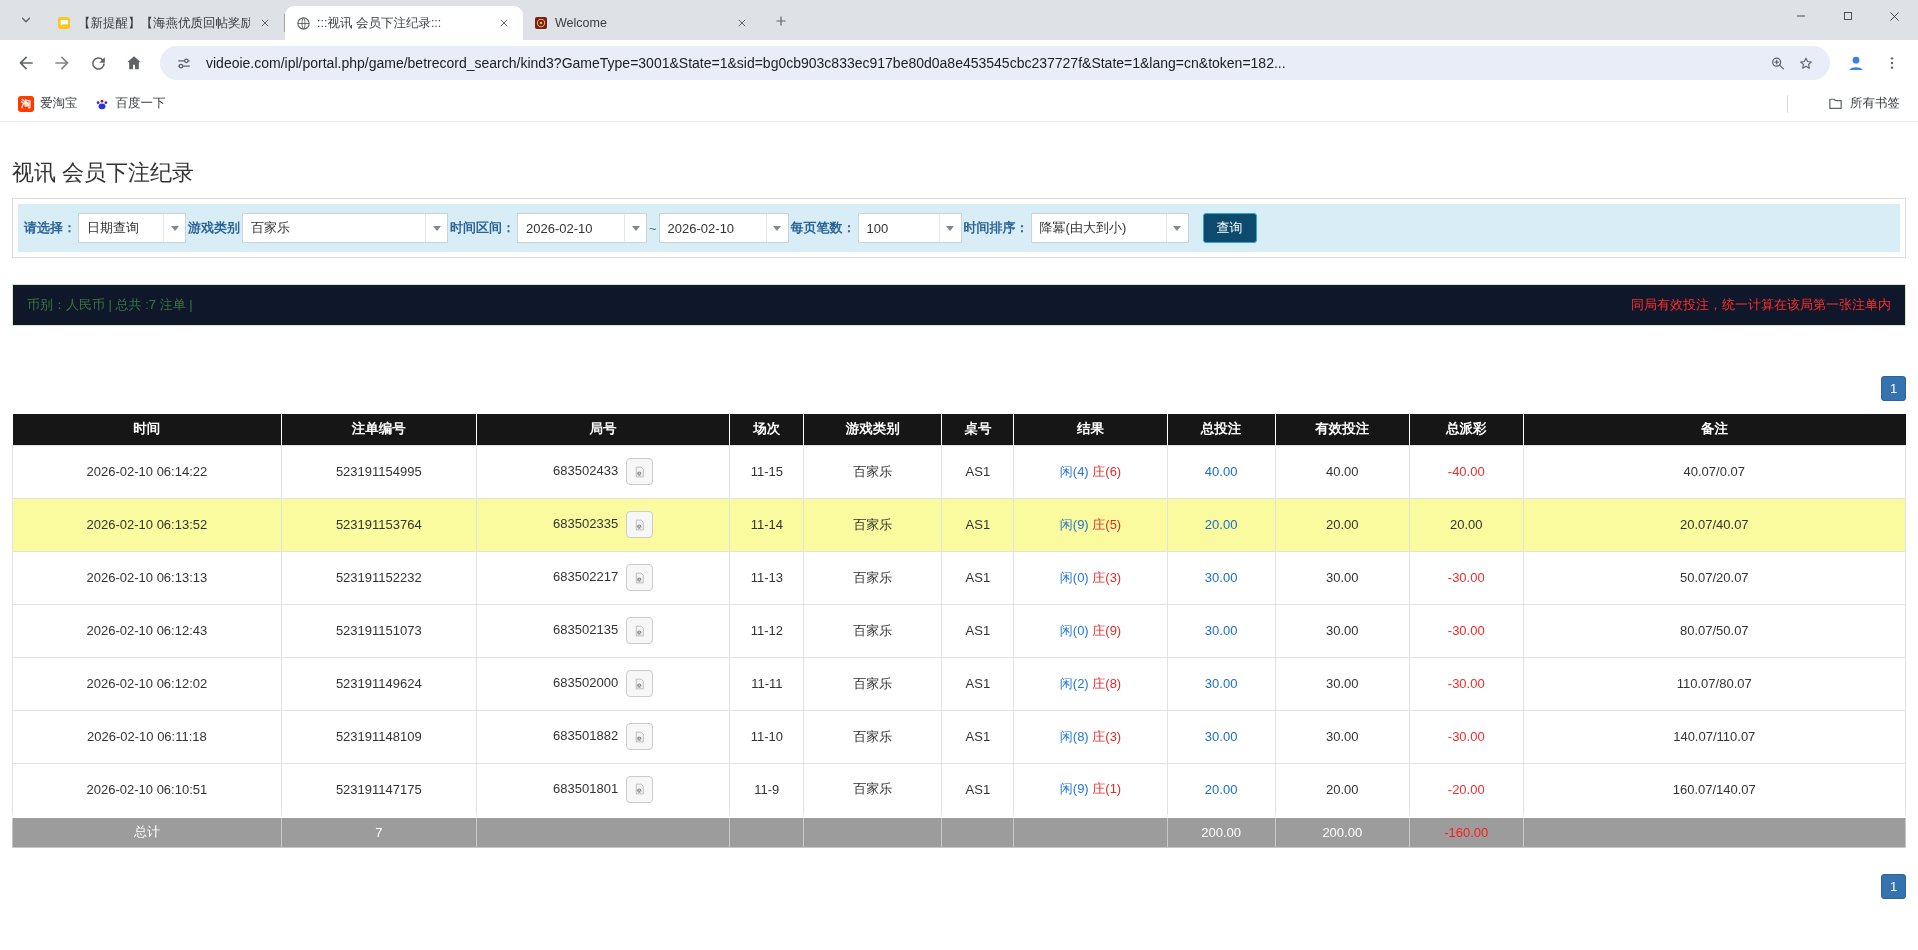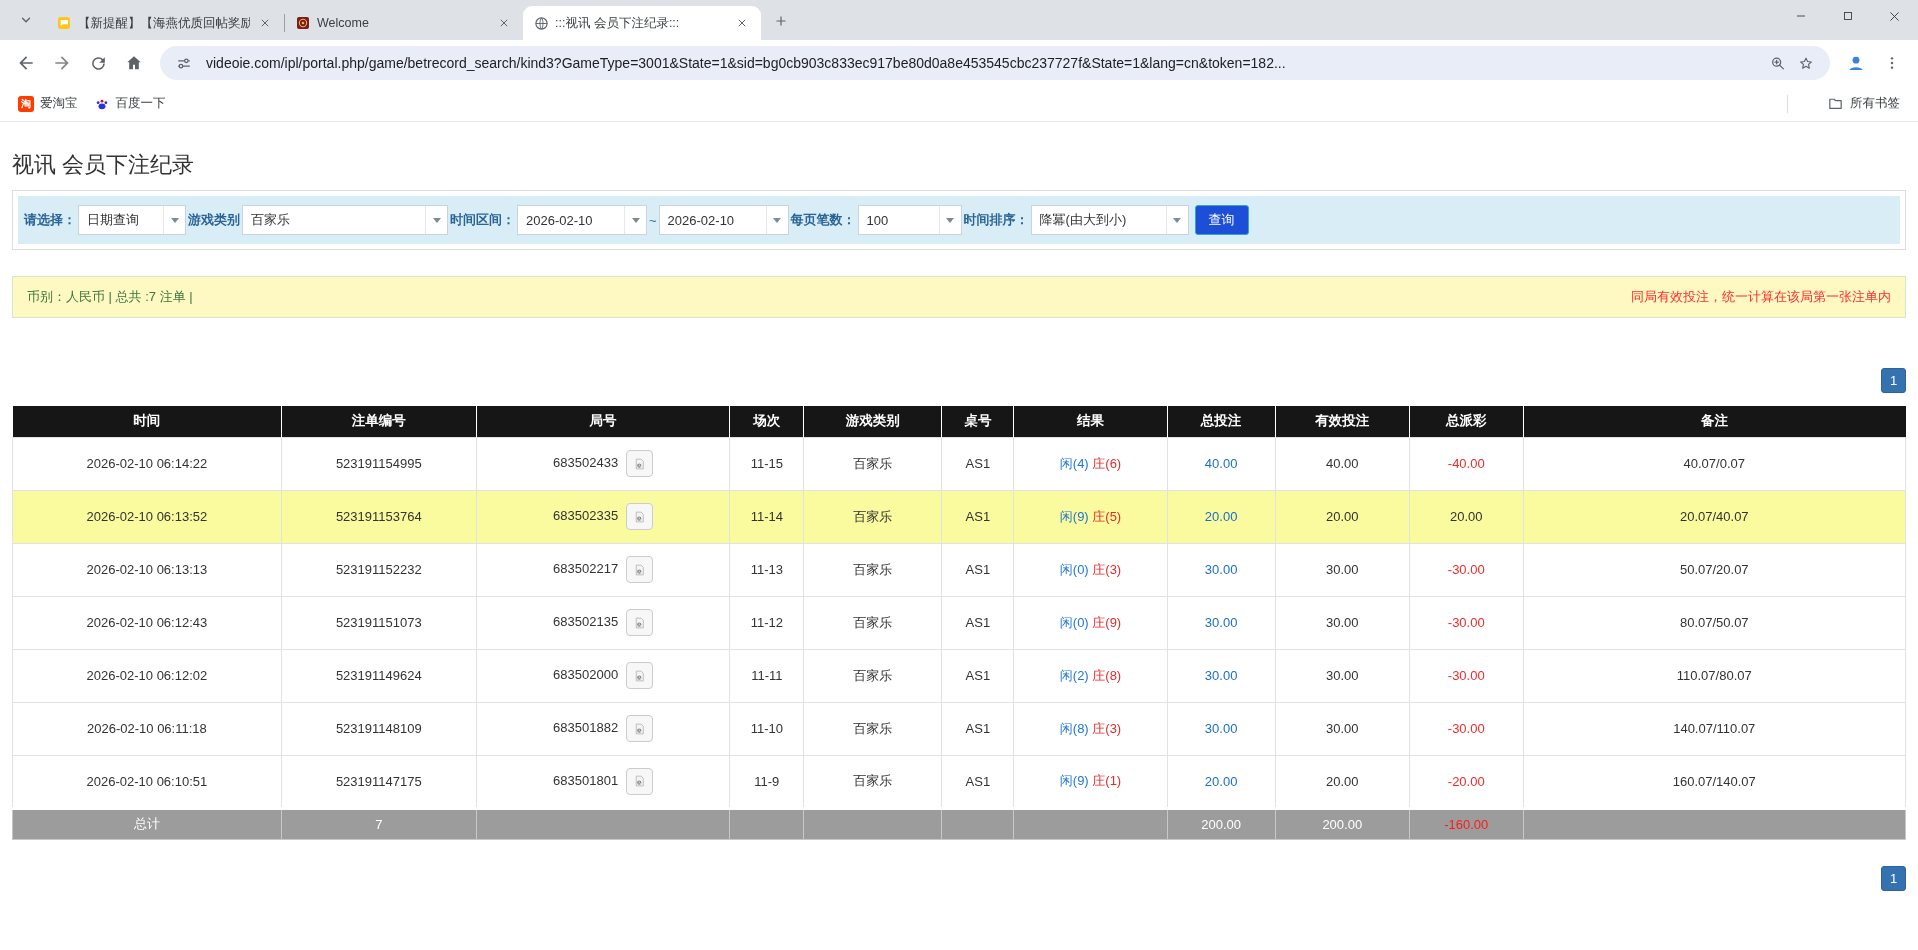--- a/index.html
+++ b/index.html
@@ -32,34 +32,34 @@
   .omni-url{flex:1;font-size:14px;color:#202124;white-space:nowrap;overflow:hidden;text-overflow:ellipsis;margin:0 8px;}
   .omni-ic{width:28px;height:28px;display:flex;align-items:center;justify-content:center;border:none;background:transparent;border-radius:50%;flex:0 0 28px;}
 
   .bookmarksbar{height:36px;background:#fff;display:flex;align-items:center;padding:0 10px;border-bottom:1px solid #ececec;}
   .bm{display:flex;align-items:center;gap:6px;padding:3px 8px;border-radius:6px;font-size:12.5px;color:#3c4043;cursor:pointer;}
   .bm-right{margin-left:auto;display:flex;align-items:center;gap:23px;}
   .bm-div{width:1px;height:18px;background:#dadce0;margin-right:8px;}
 
   
   .content{padding:0 12px;}
-  .page-title{margin-top:28px;font-size:22px;color:#333;height:30px;line-height:30px;}
+  .page-title{margin-top:36px;font-size:22px;color:#333;height:30px;line-height:30px;}
 
   .filter-panel{margin-top:10px;border:1px solid #ddd;background:#fff;padding:5px;}
   .filter-bar{background:#d9edf7;height:48px;display:flex;align-items:center;padding:0 6px;gap:2px;}
   .flabel{font-size:13px;font-weight:bold;color:#2a6496;white-space:nowrap;}
   .fselect{background:#fff;border:1px solid #c9d5dc;height:30px;display:flex;align-items:center;font-size:13px;color:#333;}
   .fselect .val{padding:0 8px;flex:1;white-space:nowrap;overflow:hidden;}
   .fselect .arr{width:22px;height:28px;border-left:1px solid #e3e8ec;display:flex;align-items:center;justify-content:center;}
   .fselect .arr i{width:0;height:0;border-left:4px solid transparent;border-right:4px solid transparent;border-top:5px solid #7c8a93;}
   .tilde{font-size:13px;color:#31708f;}
-  .search-btn{background:#1d4ed8;border:1px solid #2fa6cb;color:#fff;font-size:13px;height:30px;padding:0 13px;
-    border-radius:3px;cursor:pointer;margin-left:4px;}
-
-  .status-bar{margin-top:26px;height:42px;background:#fef9c3;border:1px solid #d6e9c6;display:flex;
+  .search-btn{background:#0c4a6e;border:1px solid #2fa6cb;color:#fff;font-size:13px;height:30px;padding:0 13px;
+    border-radius:3px;cursor:pointer;margin-left:12px;}
+
+  .status-bar{margin-top:26px;height:42px;background:#0f172a;border:1px solid #d6e9c6;display:flex;
     align-items:center;justify-content:space-between;padding:0 14px;}
   .status-left{font-size:13px;color:#3c763d;}
   .status-right{font-size:13px;color:#ff2d2d;}
 
   .pag-row{margin-top:50px;display:flex;justify-content:flex-end;}
   .pag-row.bottom{margin-top:26px;}
   .pagbtn{width:25px;height:25px;background:#3572b0;color:#fff;border:1px solid #2d639c;border-radius:3px;
     font-size:13px;display:flex;align-items:center;justify-content:center;cursor:pointer;}
 
   
@@ -101,44 +101,44 @@
       </span>
       <span class="ttl">【新提醒】【海燕优质回帖奖励</span>
       <span class="tclose">
         <svg width="10" height="10" viewBox="0 0 24 24">
             <path d="M5 5l14 14M19 5L5 19" stroke="#5f6368" stroke-width="2.4" stroke-linecap="round"></path>
           </svg>
       </span>
     </div>
     <div class="tsep"></div>
 
+    <div class="tab active">
+      <span class="fav">
+        <svg width="15" height="15" viewBox="0 0 24 24">
+            <circle cx="12" cy="12" r="9" fill="none" stroke="#5f6368" stroke-width="1.8"></circle>
+            <path d="M3 12h18M12 3c3.2 2.6 3.2 15.4 0 18M12 3c-3.2 2.6-3.2 15.4 0 18" fill="none" stroke="#5f6368" stroke-width="1.5"></path>
+          </svg>
+      </span>
+      <span class="ttl">:::视讯 会员下注纪录:::</span>
+      <span class="tclose">
+        <svg width="10" height="10" viewBox="0 0 24 24">
+            <path d="M5 5l14 14M19 5L5 19" stroke="#5f6368" stroke-width="2.4" stroke-linecap="round"></path>
+          </svg>
+      </span>
+    </div>
+
     <div class="tab">
       <span class="fav">
         <svg width="16" height="16" viewBox="0 0 24 24">
             <rect x="3" y="3" width="18" height="18" rx="3" fill="#7a1c1c"></rect>
             <circle cx="12" cy="12" r="5.5" fill="none" stroke="#e6b84c" stroke-width="1.6"></circle>
             <circle cx="12" cy="12" r="2" fill="#e6b84c"></circle>
           </svg>
       </span>
       <span class="ttl">Welcome</span>
-      <span class="tclose">
-        <svg width="10" height="10" viewBox="0 0 24 24">
-            <path d="M5 5l14 14M19 5L5 19" stroke="#5f6368" stroke-width="2.4" stroke-linecap="round"></path>
-          </svg>
-      </span>
-    </div>
-
-    <div class="tab active">
-      <span class="fav">
-        <svg width="15" height="15" viewBox="0 0 24 24">
-            <circle cx="12" cy="12" r="9" fill="none" stroke="#5f6368" stroke-width="1.8"></circle>
-            <path d="M3 12h18M12 3c3.2 2.6 3.2 15.4 0 18M12 3c-3.2 2.6-3.2 15.4 0 18" fill="none" stroke="#5f6368" stroke-width="1.5"></path>
-          </svg>
-      </span>
-      <span class="ttl">:::视讯 会员下注纪录:::</span>
       <span class="tclose">
         <svg width="10" height="10" viewBox="0 0 24 24">
             <path d="M5 5l14 14M19 5L5 19" stroke="#5f6368" stroke-width="2.4" stroke-linecap="round"></path>
           </svg>
       </span>
     </div>
 
     <button class="newtab">
       <svg width="14" height="14" viewBox="0 0 24 24">
           <path d="M12 5v14M5 12h14" stroke="#5f6368" stroke-width="2" stroke-linecap="round"></path>

